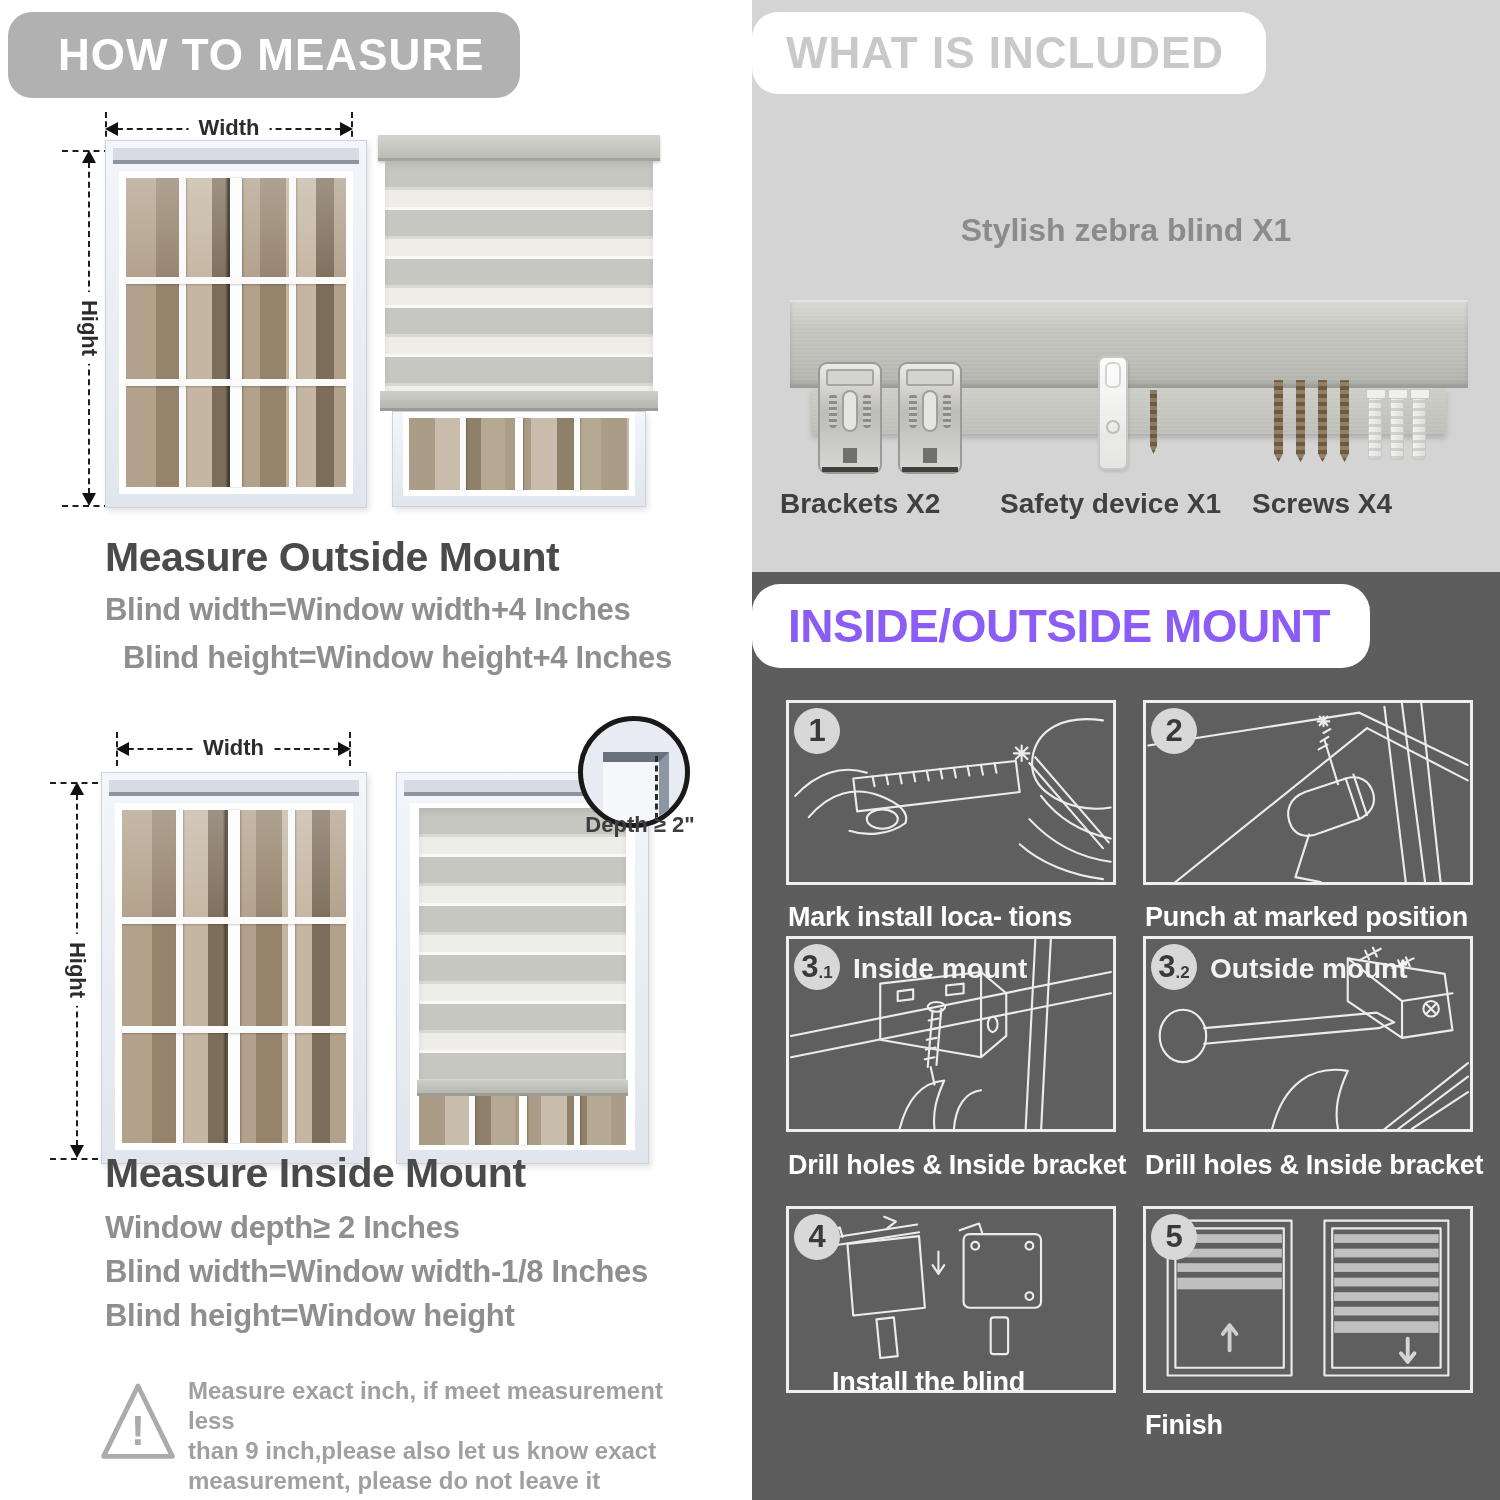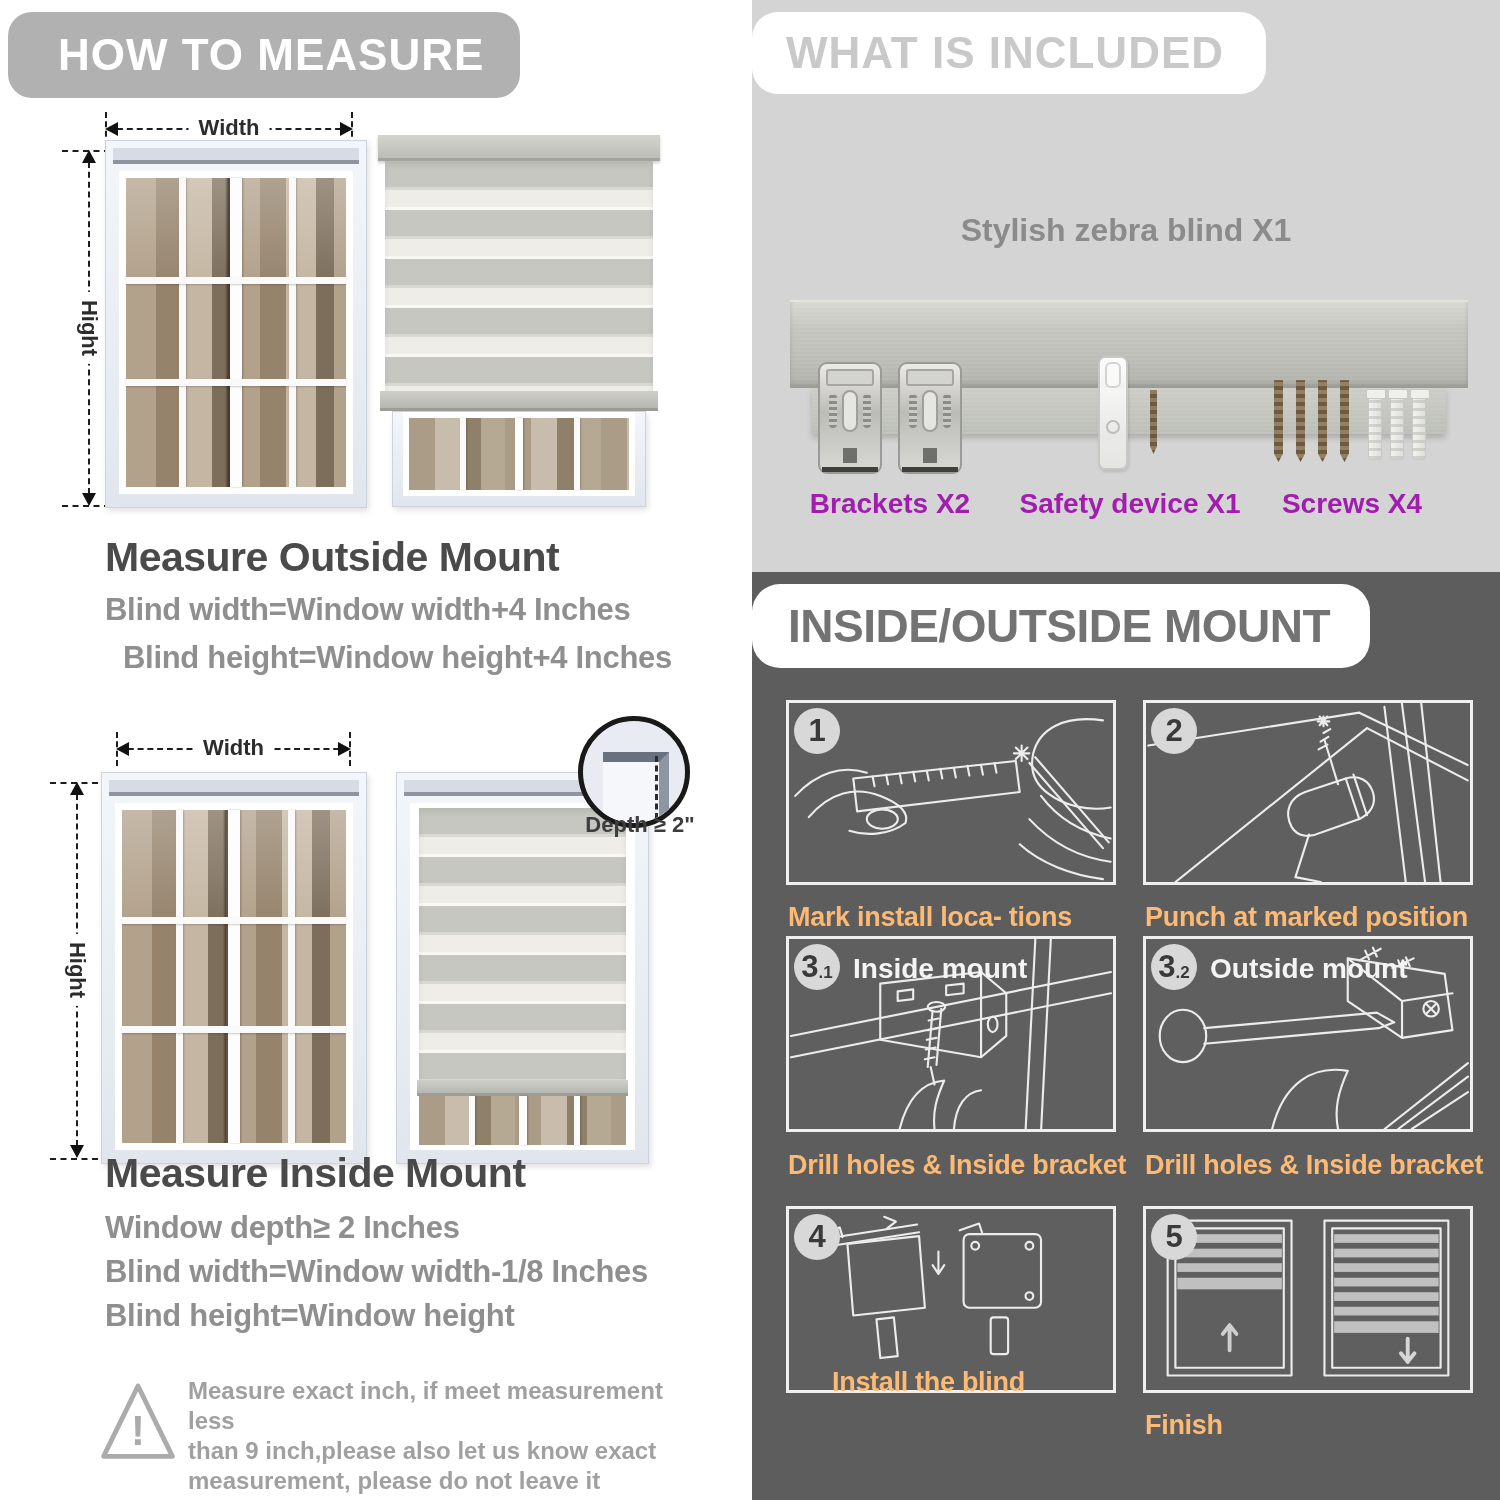--- a/index.html
+++ b/index.html
@@ -86,21 +86,21 @@
   .headrail-main { left:38px; top:300px; width:678px; height:88px;
     background:
       repeating-linear-gradient(0deg, rgba(255,255,255,.06) 0 2px, transparent 2px 4px),
       linear-gradient(180deg,#d6d8d1 0%,#c4c6bf 30%,#babcb5 70%,#aeb0a9 100%);
     border-top:2px solid #e3e3df; box-shadow:inset 0 -4px 5px rgba(0,0,0,.14); }
   .headrail-lower { left:60px; top:388px; width:634px; height:46px;
     background:
       repeating-linear-gradient(0deg, rgba(255,255,255,.06) 0 2px, transparent 2px 4px),
       linear-gradient(180deg,#cbcdc6,#bcbeb7);
     box-shadow:0 4px 6px rgba(0,0,0,.18); }
-  .hw-label { position:absolute; font-size:28px; font-weight:700; color:#a21caf; text-align:center; }
+  .hw-label { position:absolute; font-size:28px; font-weight:700; color:#404040; text-align:left; }
 
   .bracket { position:absolute; width:64px; height:112px; border-radius:9px;
     background:linear-gradient(180deg,#ececе8,#ececc e);
     background:linear-gradient(180deg,#eceae6,#bdbdb8 45%,#d8d8d4);
     border:2px solid #9a9a96; }
   .bracket::before { content:""; position:absolute; left:6px; right:6px; top:5px; height:13px;
     border:2px solid #a6a6a2; border-radius:3px; background:#d3d3cf; }
   .bracket .slot { position:absolute; left:50%; top:26px; transform:translateX(-50%);
     width:16px; height:42px; border:2px solid #9f9f9b; border-radius:8px; background:#e5e5e1; }
   .bracket .scrw { position:absolute; top:30px; width:8px; height:34px; border-radius:4px;
@@ -132,30 +132,30 @@
     background:
       repeating-linear-gradient(0deg, rgba(180,180,176,.5) 0 3px, transparent 3px 8px),
       linear-gradient(90deg,#f2f2ef,#dededa);
     border:1px solid #c8c8c4; }
   .anchor::before { content:""; position:absolute; left:-3px; top:-2px; width:18px; height:8px;
     background:#efefec; border:1px solid #c8c8c4; border-radius:2px; }
 
   
   .mount-panel { left:752px; top:572px; width:748px; height:928px; background:#5d5d5d; }
   .hdr-mount { left:0; top:12px; width:618px; height:84px; background:#ffffff;
-    border-radius:28px; color:#737373; font-size:46px; font-weight:700;
+    border-radius:28px; color:#8b5cf6; font-size:46px; font-weight:700;
     line-height:84px; padding-left:36px; letter-spacing:-0.5px; }
   .step-panel { position:absolute; width:330px; border:3px solid #efefef; background:#5f5f5f; }
   .badge { position:absolute; left:5px; top:5px; width:46px; height:46px; border-radius:50%;
     background:#d8d8d8; color:#3a3a3a; display:flex; align-items:center; justify-content:center;
     font-weight:700; }
   .badge .b-main { font-size:31px; }
   .badge .b-sub  { font-size:17px; margin-top:12px; }
   .step-title { position:absolute; left:64px; top:14px; font-size:28px; font-weight:700; color:#f4f4f4; }
-  .step-caption { position:absolute; font-size:27px; font-weight:700; color:#fdba74; letter-spacing:-0.3px; }
+  .step-caption { position:absolute; font-size:27px; font-weight:700; color:#ffffff; letter-spacing:-0.3px; }
   .step-svg { position:absolute; inset:0; width:100%; height:100%; }
 </style>
 </head>
 <body>
 
 <div id="stage">
 
   <div class="abs hdr-left">
     <span>HOW TO MEASURE</span>
   </div>

